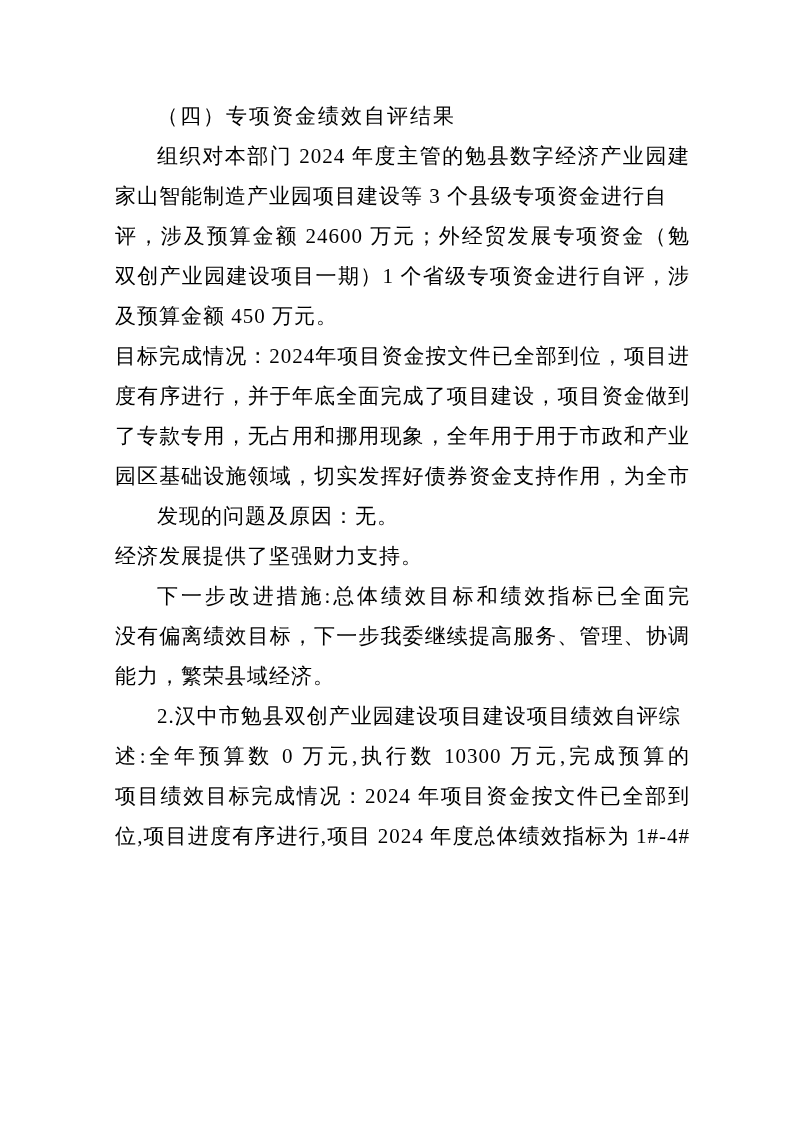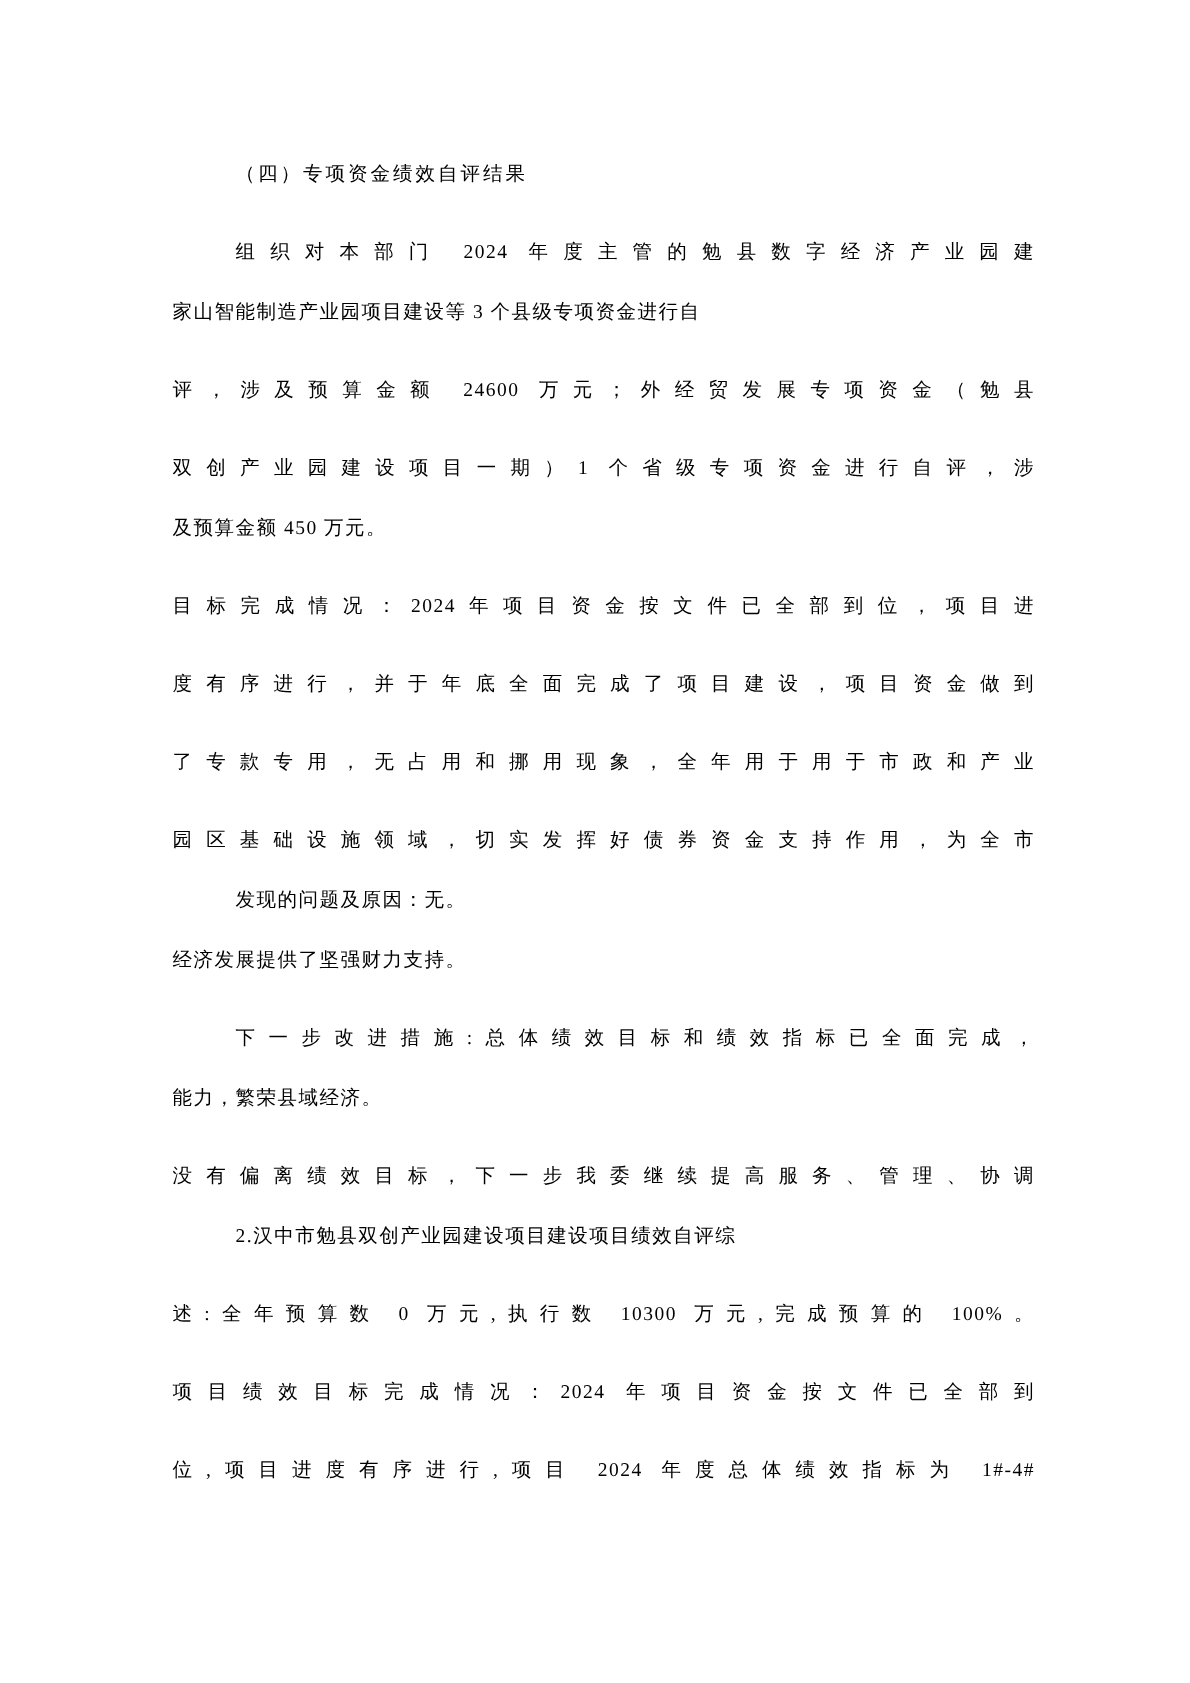--- a/index.html
+++ b/index.html
@@ -14,35 +14,34 @@
     background: #ffffff;
     overflow: hidden;
     font-family: "Liberation Serif", "DejaVu Serif", serif;
     color: #000000;
   }
   .content {
     position: absolute;
     left: 115px;
     top: 96px;
     width: 575px;
-    font-size: 13px;
+    font-size: 21px;
     line-height: 40px;
   }
   .line {
     height: 40px;
     overflow: hidden;
     white-space: nowrap;
     letter-spacing: 1px;
     text-align: left;
   }
   .line.fill {
     white-space: normal;
     text-align: justify;
     text-align-last: justify;
-    margin-top: 12px;
   }
   .line.indent {
     padding-left: 42px;
   }
   .line.heading {
     letter-spacing: 2px;
   }
 </style>
 </head>
 <body>
@@ -55,20 +54,20 @@
       <div class="line fill">评，涉及预算金额 24600 万元；外经贸发展专项资金（勉县</div>
       <div class="line fill">双创产业园建设项目一期）1 个省级专项资金进行自评，涉</div>
       <div class="line">及预算金额 450 万元。</div>
       <div class="line fill">目标完成情况：2024年项目资金按文件已全部到位，项目进</div>
       <div class="line fill">度有序进行，并于年底全面完成了项目建设，项目资金做到</div>
       <div class="line fill">了专款专用，无占用和挪用现象，全年用于用于市政和产业</div>
       <div class="line fill">园区基础设施领域，切实发挥好债券资金支持作用，为全市</div>
       <div class="line indent">发现的问题及原因：无。</div>
       <div class="line">经济发展提供了坚强财力支持。</div>
       <div class="line indent fill">下一步改进措施:总体绩效目标和绩效指标已全面完成，</div>
+      <div class="line fill">没有偏离绩效目标，下一步我委继续提高服务、管理、协调</div>
       <div class="line">能力，繁荣县域经济。</div>
-      <div class="line fill">没有偏离绩效目标，下一步我委继续提高服务、管理、协调</div>
       <div class="line indent">2.汉中市勉县双创产业园建设项目建设项目绩效自评综</div>
       <div class="line fill">述:全年预算数 0 万元,执行数 10300 万元,完成预算的 100%。</div>
       <div class="line fill">项目绩效目标完成情况：2024 年项目资金按文件已全部到</div>
       <div class="line fill">位,项目进度有序进行,项目 2024 年度总体绩效指标为 1#-4#</div>
     </div>
 </div>
 
 </body></html>

